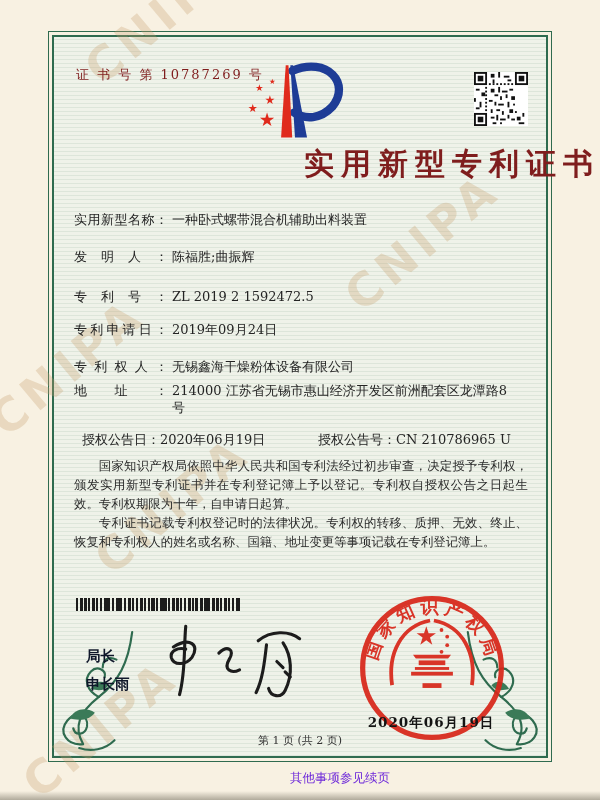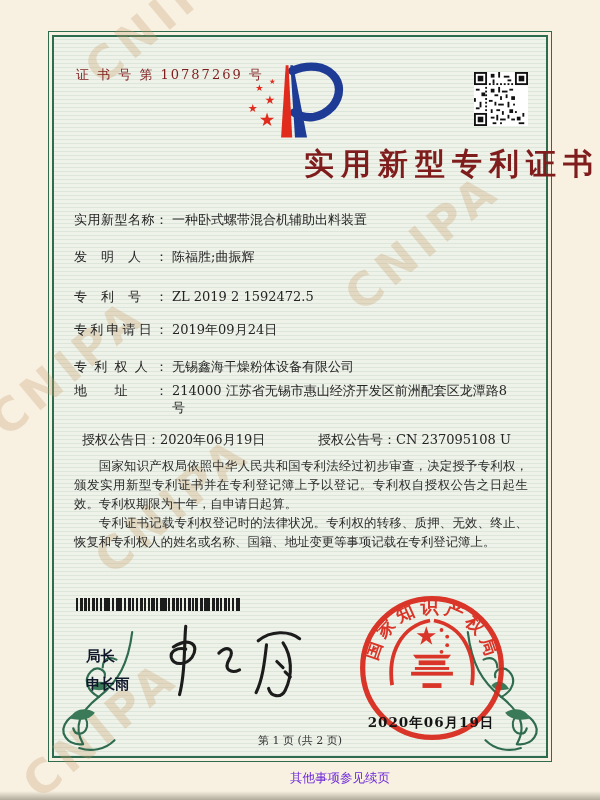--- a/index.html
+++ b/index.html
@@ -211,21 +211,21 @@
     </div>
     <div class="frow" style="top:358px;">
       <span class="flabel">专利权人：</span><span class="fvalue">无锡鑫海干燥粉体设备有限公司</span>
     </div>
     <div class="frow" style="top:382px;">
       <span class="flabel">地址：</span><span class="fvalue">214000 江苏省无锡市惠山经济开发区前洲配套区龙潭路8号</span>
     </div>
     <div class="frow" style="top:431px;margin-left:8px;">
       <span>授权公告日：</span><span>2020年06月19日</span>
       <span class="grant2">
-        <span>授权公告号：</span><span>CN 237095108 U</span>
+        <span>授权公告号：</span><span>CN 210786965 U</span>
       </span>
     </div>
 
     <div class="paras">
       <p>国家知识产权局依照中华人民共和国专利法经过初步审查，决定授予专利权，颁发实用新型专利证书并在专利登记簿上予以登记。专利权自授权公告之日起生效。专利权期限为十年，自申请日起算。</p>
       <p>专利证书记载专利权登记时的法律状况。专利权的转移、质押、无效、终止、恢复和专利权人的姓名或名称、国籍、地址变更等事项记载在专利登记簿上。</p>
     </div>
 
     <div class="barcode"></div>
 

